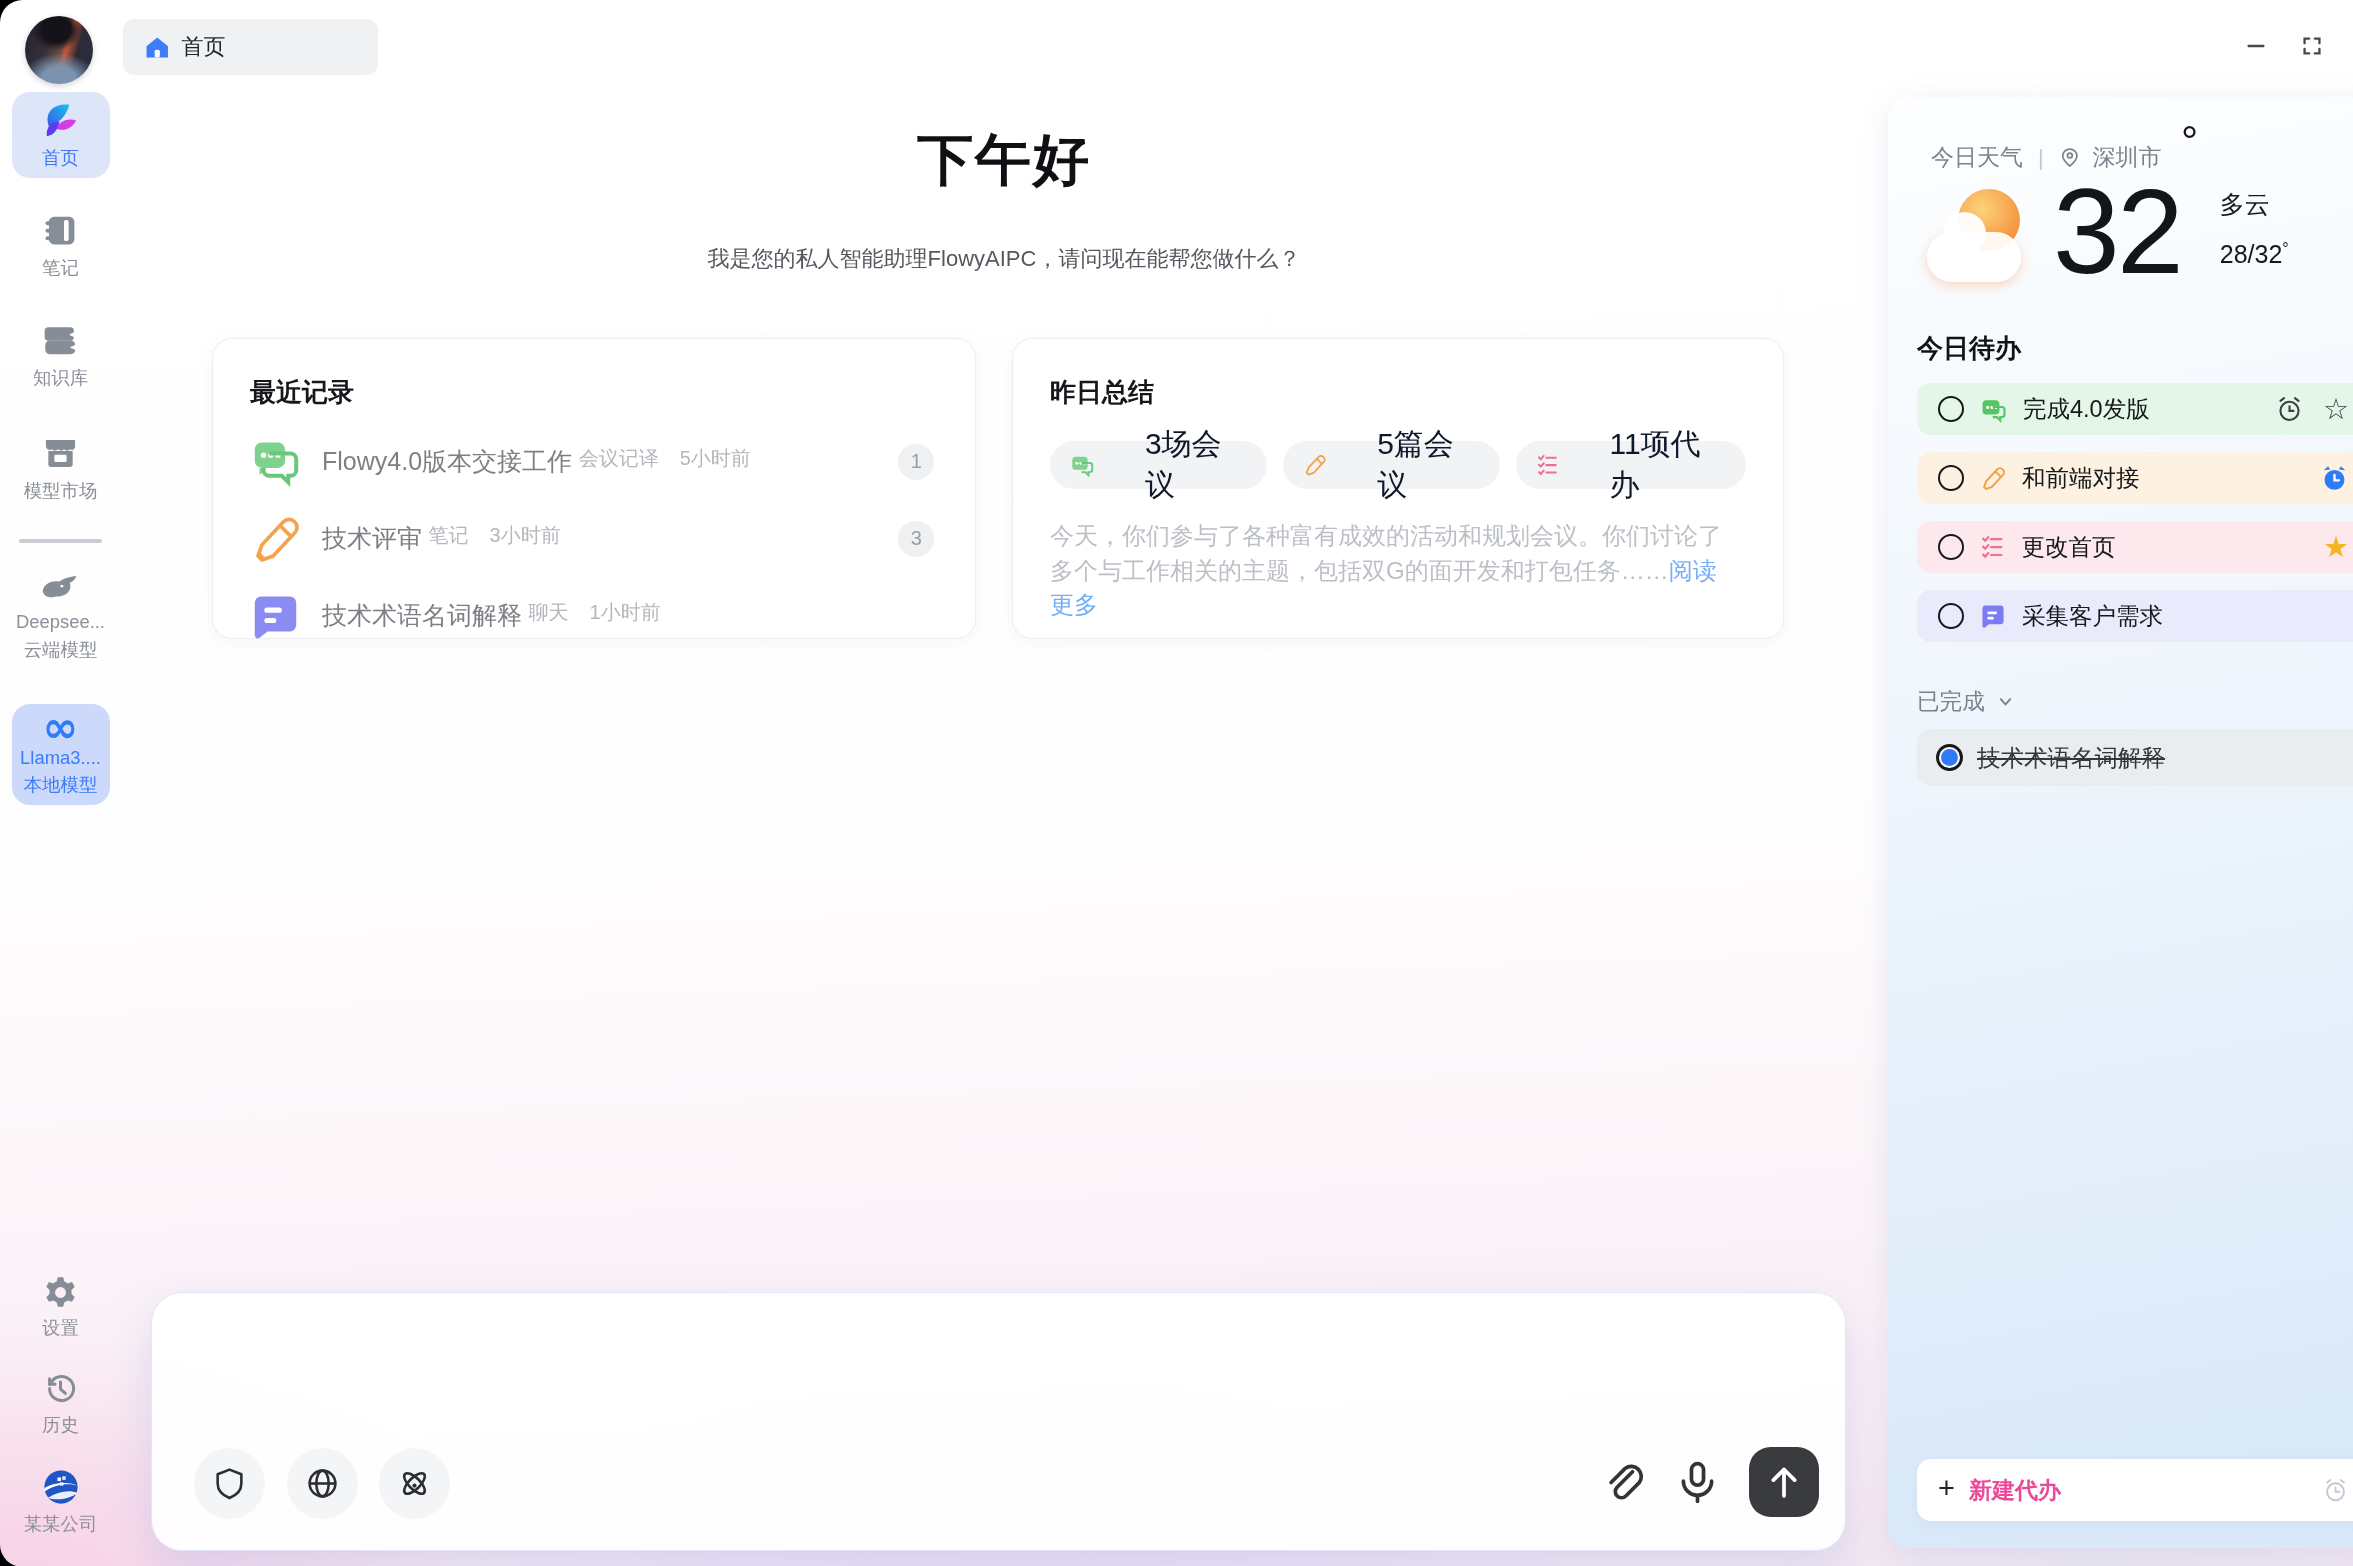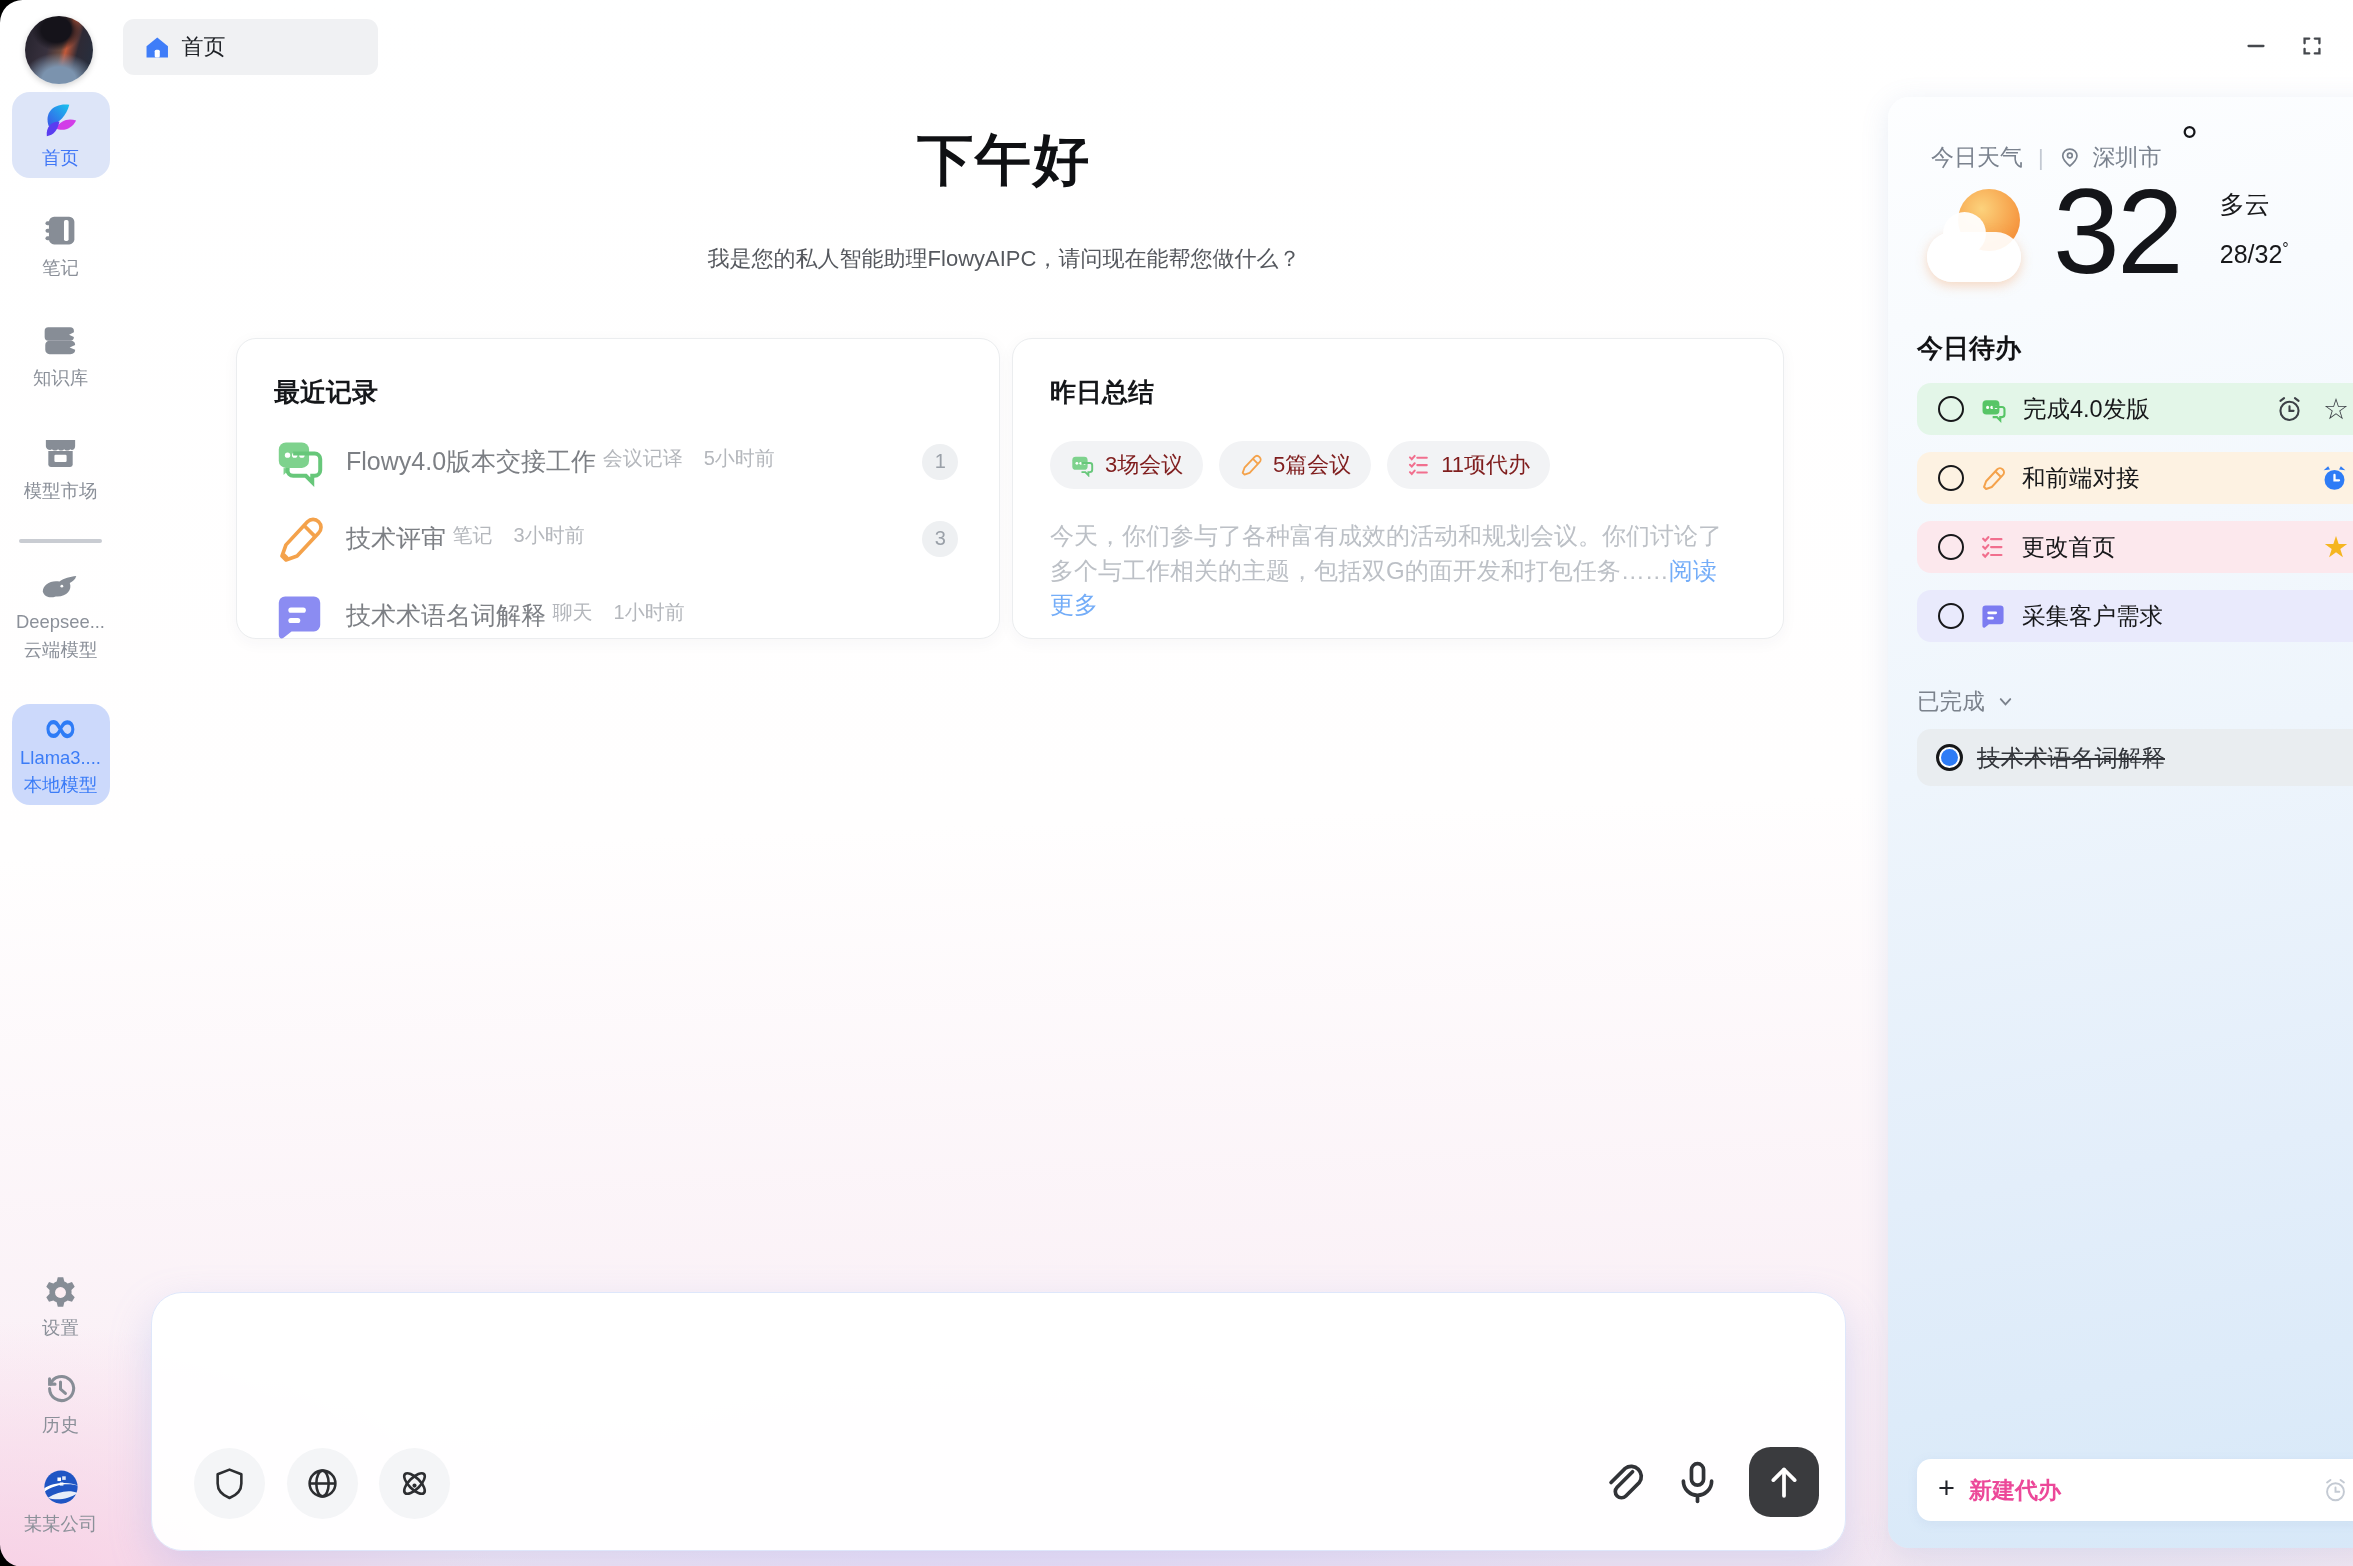--- a/index.html
+++ b/index.html
@@ -45,35 +45,35 @@
 
   
   .hero-title { position:absolute; left:121px; width:1766px; top:123px; text-align:center;
     font-size:56px; font-weight:700; color:#0f1013; letter-spacing:1.9px; }
   .hero-sub { position:absolute; left:121px; width:1766px; top:244px; text-align:center;
     font-size:22px; color:#55585e; }
 
   
   .card { position:absolute; top:338px; height:301px; background:#fff; border:0.9px solid #ebedef;
     border-radius:20px; box-shadow:0 3.8px 16px rgba(40,50,80,.04); padding:36px 37px; }
-  .card-recent { left:236px; width:764px; }
+  .card-recent { left:212px; width:764px; }
   .card-summary { left:1012px; width:772px; }
   .card-title { font-size:26px; font-weight:700; color:#15171a; }
   .recent-row { position:relative; display:flex; align-items:center; gap:21px; margin-top:26px; cursor:pointer; }
   .recent-icon { width:51px; height:51px; flex:0 0 auto; }
   .recent-texts { display:flex; flex-direction:row; gap:6.6px; }
   .recent-title { font-size:25px; color:#7c7f84; }
   .recent-meta { font-size:20px; color:#b4b7bc; display:flex; gap:21px; }
   .recent-badge { position:absolute; right:3.8px; top:50%; transform:translateY(-50%);
     width:36px; height:36px; border-radius:50%; background:#eef0f2; color:#9aa0a8;
     font-size:20px; display:flex; align-items:center; justify-content:center; }
   .pill-row { display:flex; gap:16px; margin-top:31px; }
   .pill { height:48px; border-radius:24.5px; background:#f2f3f5; display:flex; align-items:center;
     gap:10.4px; padding:0 20px; cursor:pointer; }
-  .pill-label { font-size:22px; color:#7f1d1d; }
+  .pill-label { font-size:30px; color:#0f172a;margin-left:40px; }
   .summary-para { margin-top:30px; font-size:24px; line-height:1.44; color:#bcc0c6; width:687px; }
   .read-more { color:#74adf8; cursor:pointer; }
 
   
   .composer { position:absolute; left:151px; top:1292px; width:1695px; height:259px;
     background:rgba(255,255,255,.95); border:1.4px solid #dee7fb; border-radius:31px;
     box-shadow:0 16px 42px rgba(140,160,230,.28); }
   .composer-ph { position:absolute; left:45px; top:43px; font-size:25px; color:#b9bec6; }
   .tool-row { position:absolute; left:42px; bottom:31px; display:flex; gap:21.7px; }
   .tool-circle { width:71px; height:71px; border-radius:50%; background:#f4f5f7;

